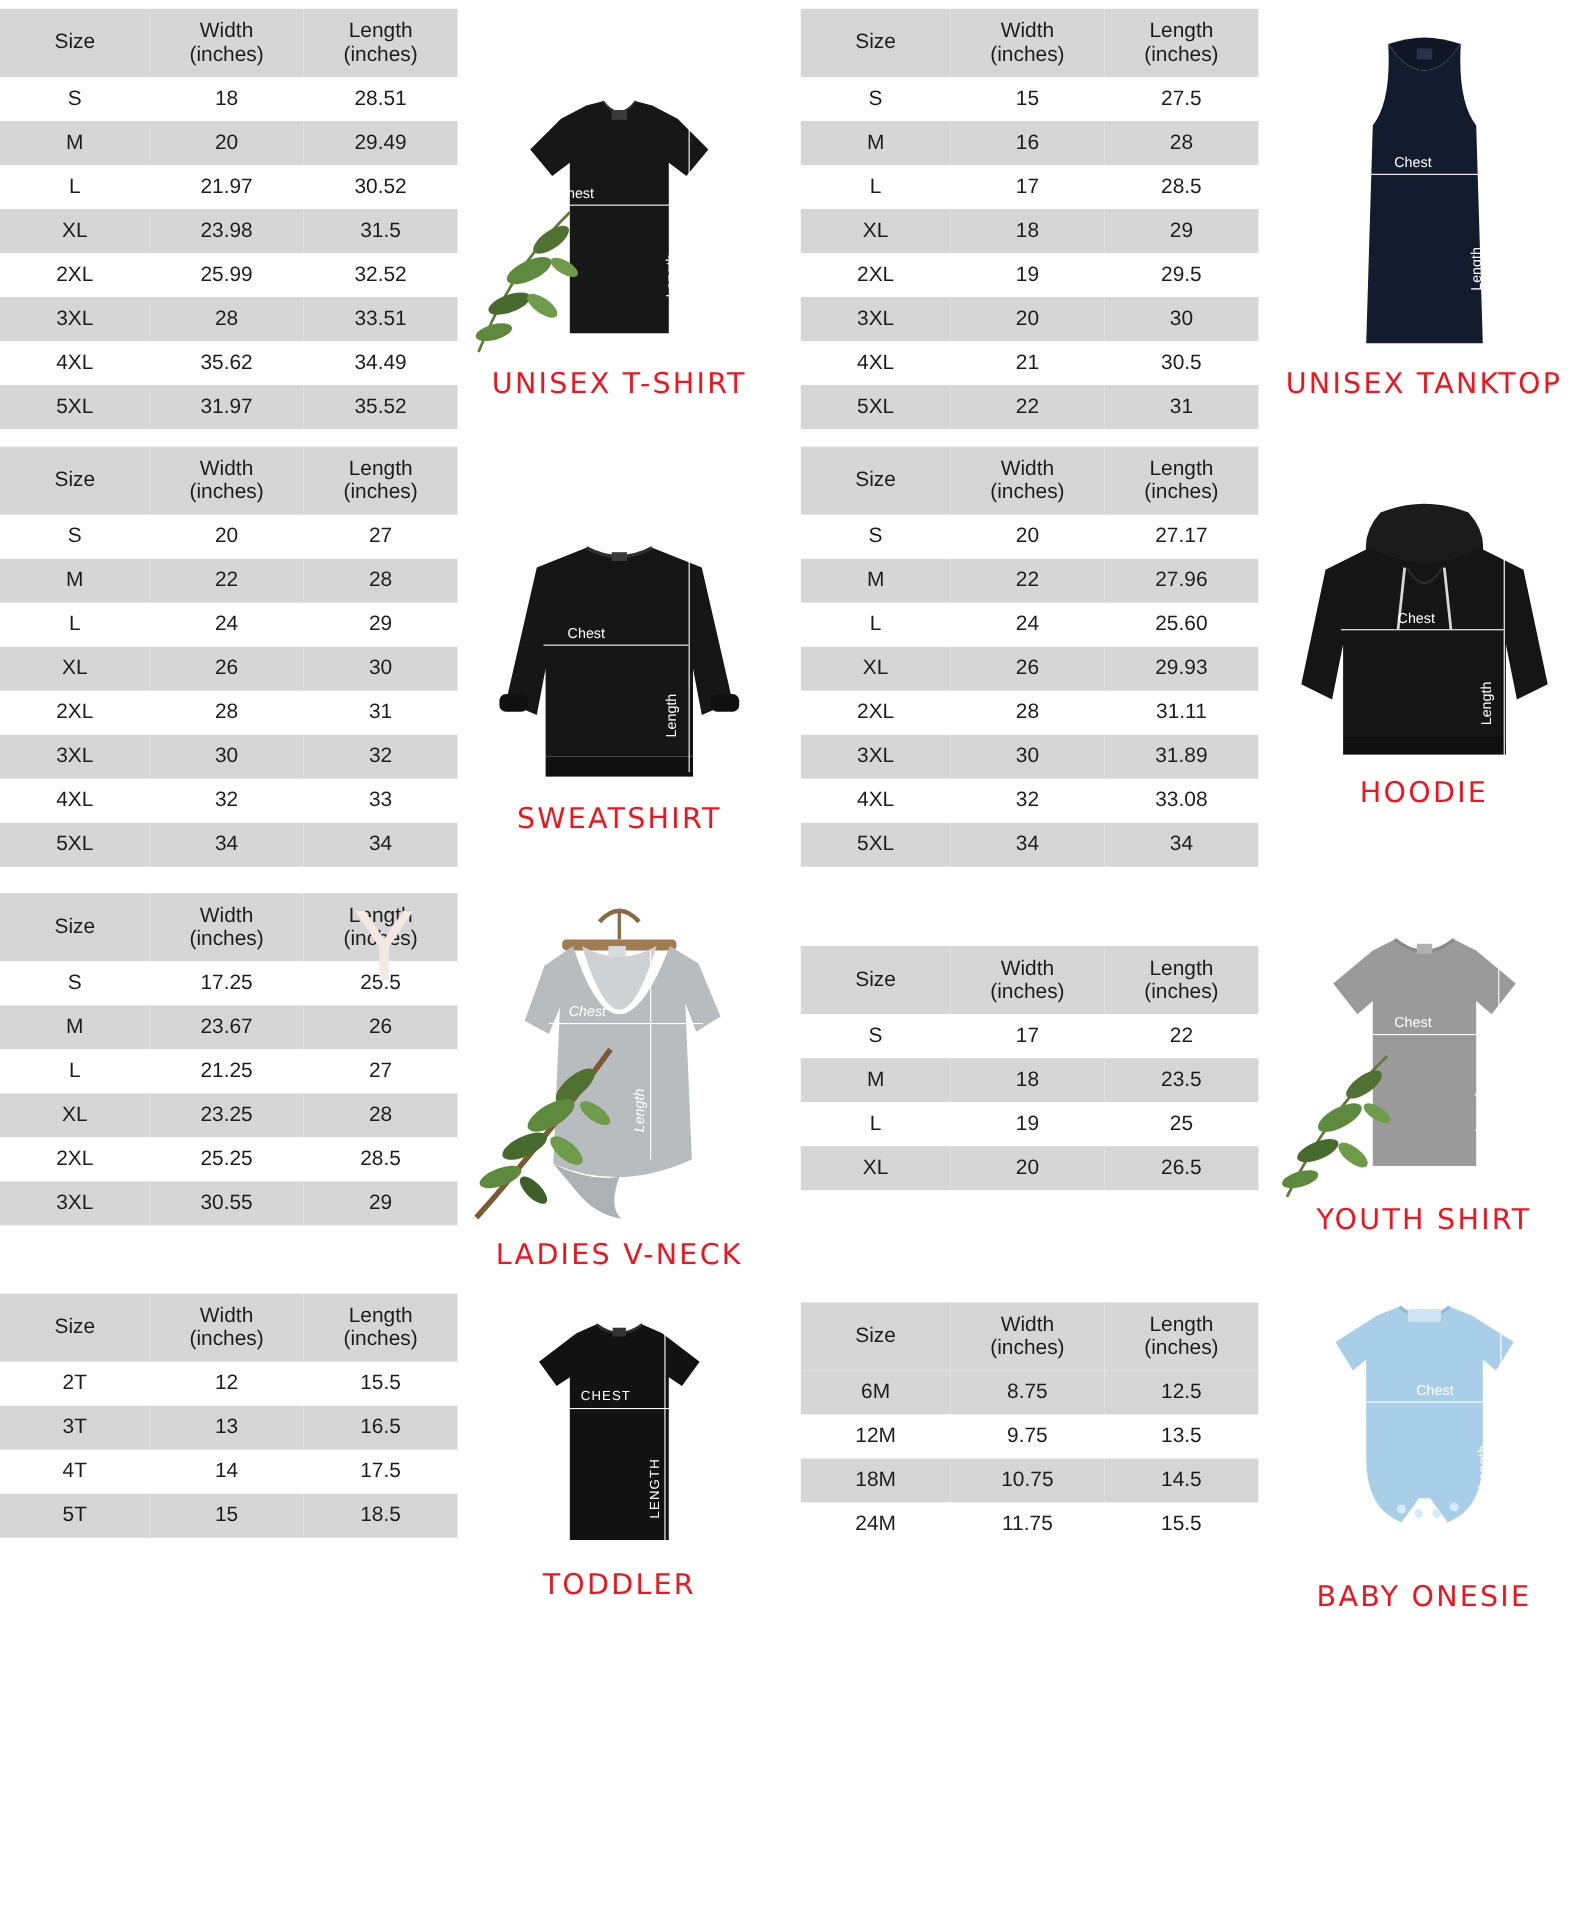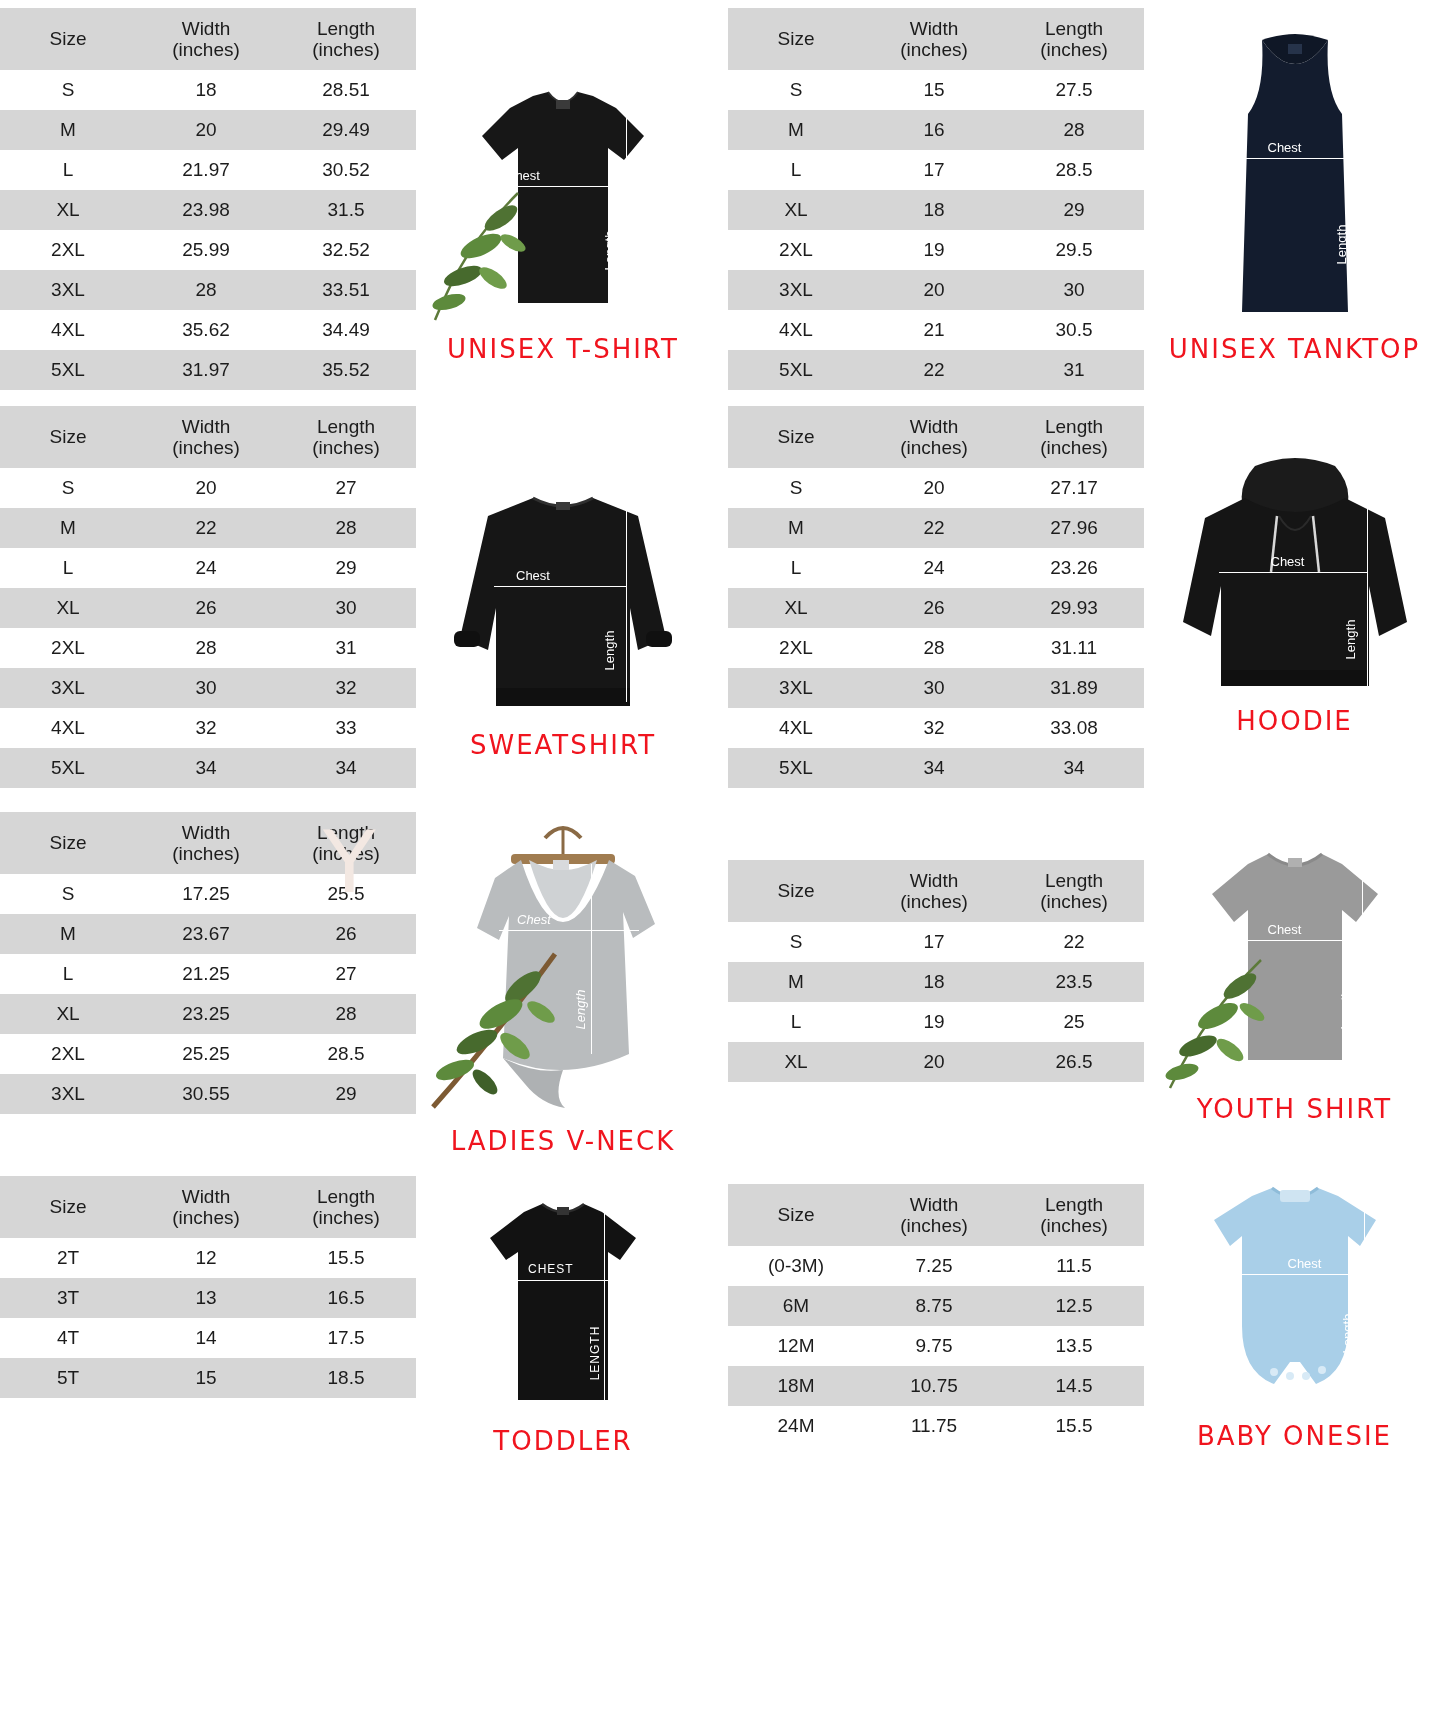--- a/index.html
+++ b/index.html
@@ -351,21 +351,21 @@
               <td>27.17</td>
             </tr>
         <tr class="alt">
               <td>M</td>
               <td>22</td>
               <td>27.96</td>
             </tr>
         <tr class="white">
               <td>L</td>
               <td>24</td>
-              <td>23.26</td>
+              <td>25.60</td>
             </tr>
         <tr class="alt">
               <td>XL</td>
               <td>26</td>
               <td>29.93</td>
             </tr>
         <tr class="white">
               <td>2XL</td>
               <td>28</td>
               <td>31.11</td>
@@ -617,25 +617,20 @@
           <td class="c-size">Size</td>
           <td class="c-w">
             <div>Width</div>
             <div>(inches)</div>
           </td>
           <td class="c-l">
             <div>Length</div>
             <div>(inches)</div>
           </td>
         </tr>
-        <tr class="white">
-              <td>(0-3M)</td>
-              <td>7.25</td>
-              <td>11.5</td>
-            </tr>
         <tr class="alt">
               <td>6M</td>
               <td>8.75</td>
               <td>12.5</td>
             </tr>
         <tr class="white">
               <td>12M</td>
               <td>9.75</td>
               <td>13.5</td>
             </tr>
@@ -661,16 +656,16 @@
           <circle cx="94" cy="196" r="4" fill="#d8eaf6"></circle>
           <circle cx="110" cy="200" r="4" fill="#d8eaf6"></circle>
           <circle cx="126" cy="200" r="4" fill="#d8eaf6"></circle>
           <circle cx="142" cy="194" r="4" fill="#d8eaf6"></circle>
         </svg>
         <div class="measure-h" style="left:58px; top:98px; width:126px;"></div>
         <div class="measure-v" style="left:184px; top:20px; height:190px;"></div>
         <div class="lbl-chest" style="left:108px; top:80px;">Chest</div>
         <div class="lbl-length" style="left:148px; top:150px;">Length</div>
       </div>
-      <div class="caption" style="margin-top:0;">BABY ONESIE</div>
+      <div class="caption" style="margin-top:16px;">BABY ONESIE</div>
     </div>
   </div>
 </div>
 
 </body></html>

